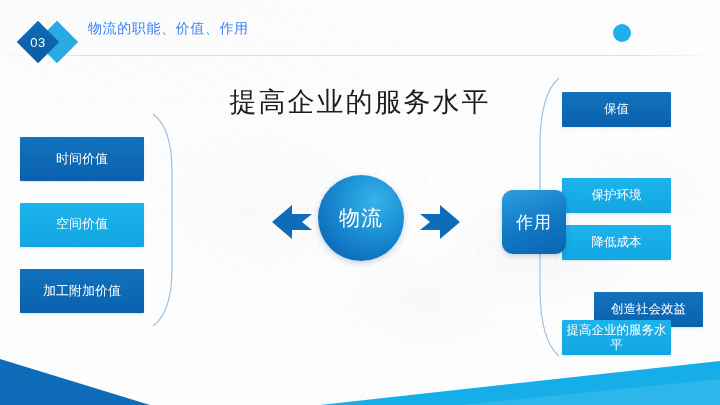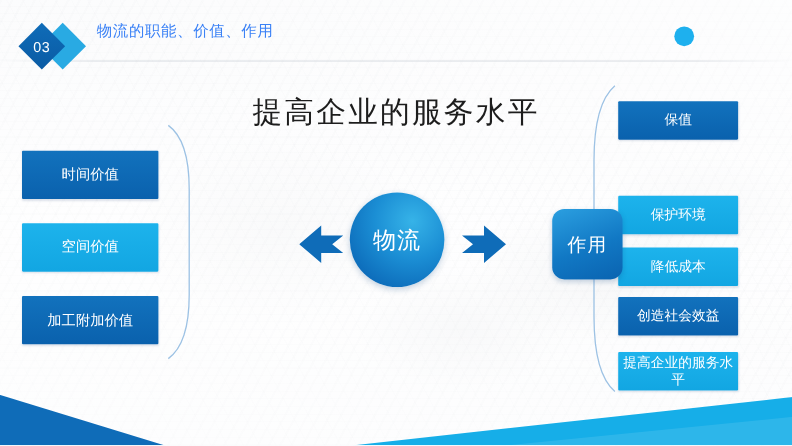--- a/index.html
+++ b/index.html
@@ -137,21 +137,21 @@
     </svg>
   </div>
 
   <div class="sbox left-box dark" style="top:137px;">时间价值</div>
   <div class="sbox left-box light" style="top:203px;font-family:Liberation Mono, monospace;">空间价值</div>
   <div class="sbox left-box dark" style="top:269px;">加工附加价值</div>
 
   <div class="sbox right-box dark" style="top:92px;">保值</div>
   <div class="sbox right-box light" style="top:134px;margin-top:44px;">保护环境</div>
   <div class="sbox right-box light" style="top:225px;">降低成本</div>
-  <div class="sbox right-box dark" style="top:270px;">创造社会效益</div>
+  <div class="sbox right-box dark" style="top:292px;margin-left:32px;">创造社会效益</div>
   <div class="sbox right-box light" style="top:320px;">提高企业的服务水平</div>
 
 
   <div class="arrow" id="arrow-left">
     <svg width="48" height="38" viewBox="0 0 48 38">
       <path d="M0 19 L20 2 L20 11 L40 11 L30 19 L40 27 L20 27 L20 36 Z" fill="#0f6cb8"></path>
     </svg>
   </div>
 
   <div class="node-circle">物流</div>

